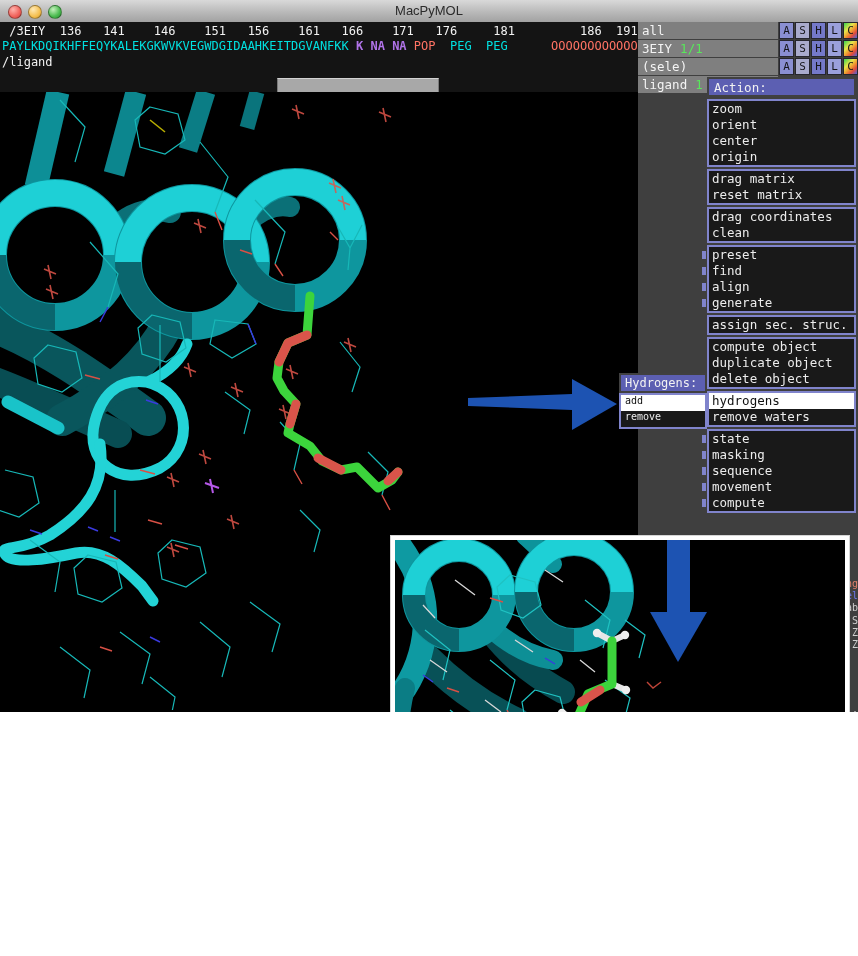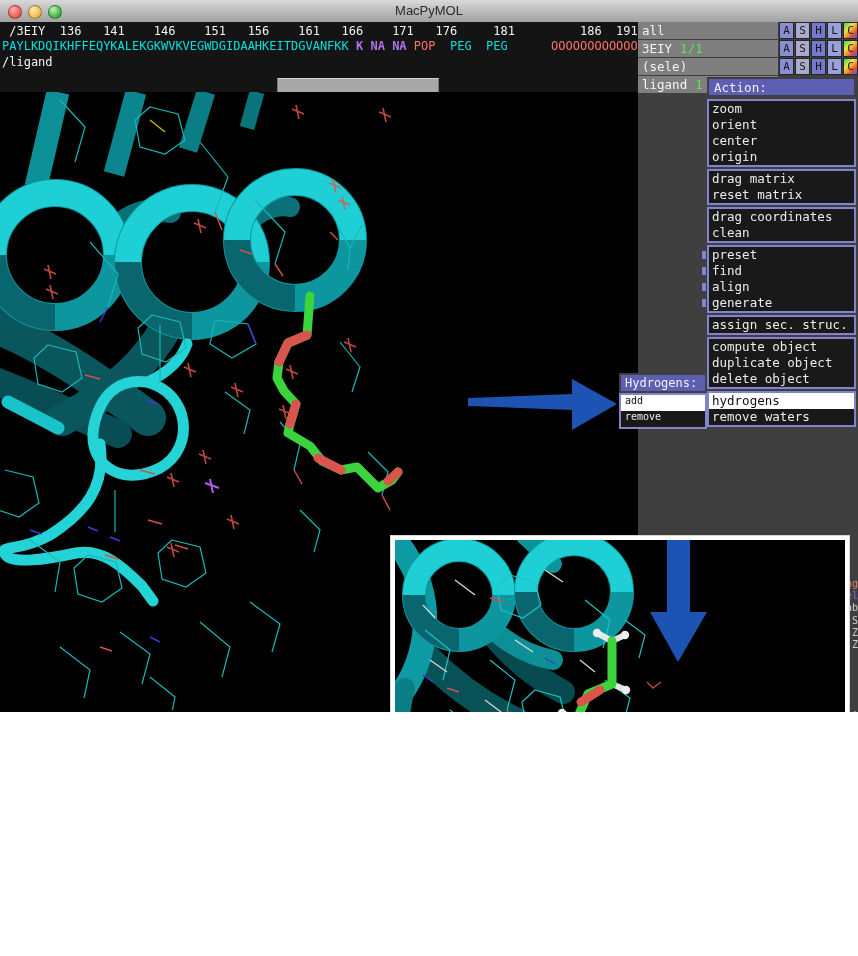--- a/index.html
+++ b/index.html
@@ -256,20 +256,27 @@
       </div>
       <div class="mgroup">
         <div class="mitem">compute object</div>
         <div class="mitem">duplicate object</div>
         <div class="mitem">delete object</div>
       </div>
       <div class="mgroup">
         <div class="mitem hl has-sub">hydrogens</div>
         <div class="mitem">remove waters</div>
       </div>
+      <div class="mgroup">
+        <div class="mitem has-sub">state</div>
+        <div class="mitem has-sub">masking</div>
+        <div class="mitem has-sub">sequence</div>
+        <div class="mitem has-sub">movement</div>
+        <div class="mitem has-sub">compute</div>
+      </div>
     </div>
 
     <div class="submenu">
       <div class="mhead">Hydrogens:</div>
       <div class="mgroup" style="margin-top:0;">
         <div class="mitem hl">add</div>
         <div class="mitem">remove</div>
       </div>
     </div>
 

